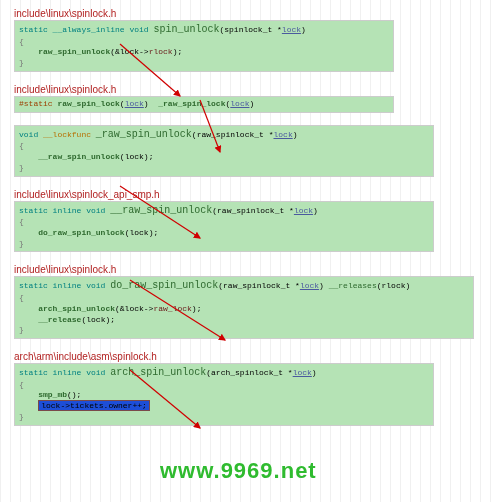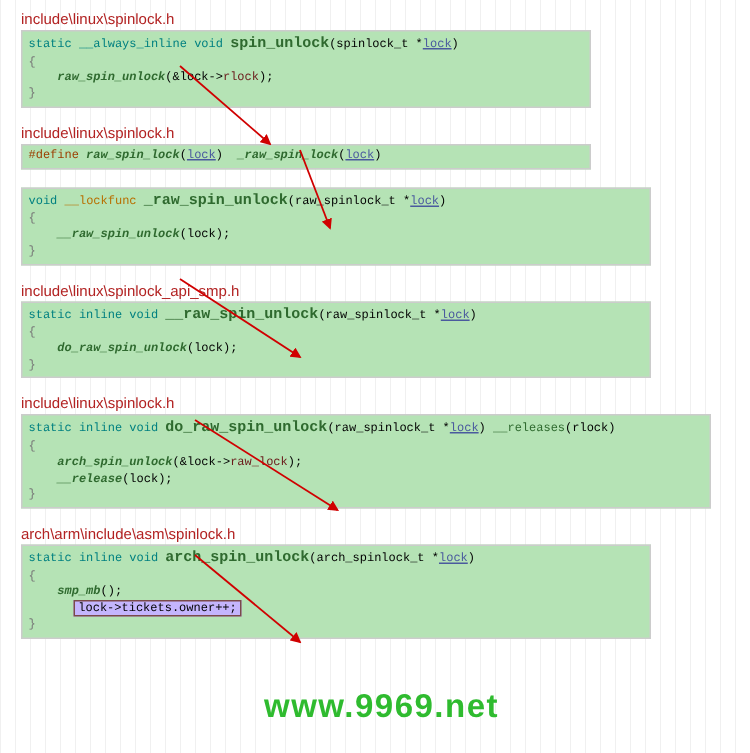--- a/index.html
+++ b/index.html
@@ -27,35 +27,35 @@
     margin: 0 4px 12px 10px;
     padding: 2px 4px;
     position: relative;
   }
   .code-box.narrow { width: 380px; }
   .code-box.mid { width: 420px; }
   .code-box.wide { width: 460px; }
   .code-line { white-space: pre; line-height: 1.35; }
   .kw { color: #008080; } 
   .type { color: #000; }
-  .fun { color: #2f6a2f; font-weight: bold; font-style: italic; }
-  .bigfun { color: #2f6a2f; font-weight: bold; font-size: 10px; }
+  .fun { color: #2f6a2f; font-weight: bold; }
+  .bigfun { color: #2f6a2f; font-weight: normal; font-size: 10px; }
   .param { color: #4a5a9e; text-decoration: underline; }
   .member { color: #6a1a1a; }
   .num { color: #a01414; }
   .macro { color: #9c3e00; }
   .lf { color: #b86f00; }
   .rel { color: #2f6a2f; }
-  .boxed { border: 1px solid #7a4a4a; padding: 0 2px; background: #c4b5fd; margin-left: 11px; }
+  .boxed { border: 1px solid #7a4a4a; padding: 0 2px; background: #1d4ed8; }
   .brace { color: #777; }
   .arrows { position: absolute; top:0; left:0; width:500px; height:502px; pointer-events:none; }
   .watermark {
     position: absolute;
     bottom: 18px;
-    left: 176px;
+    left: 160px;
     font-size: 22px;
     color: #2fbb2f;
     font-family: Arial, sans-serif;
     font-weight: bold;
     letter-spacing: 1px;
     pointer-events: none;
   }
 </style>
 </head>
 <body>
@@ -63,21 +63,21 @@
 <div id="root">
     <div class="path-label">include\linux\spinlock.h</div>
     <div class="code-box narrow">
       <div class="code-line"><span class="kw">static __always_inline void </span><span class="bigfun">spin_unlock</span><span class="type">(spinlock_t *</span><span class="param">lock</span><span class="type">)</span></div>
       <div class="code-line"><span class="brace">{</span></div>
       <div class="code-line"><span class="fun">    raw_spin_unlock</span><span class="type">(&amp;lock-&gt;</span><span class="member">rlock</span><span class="type">);</span></div>
       <div class="code-line"><span class="brace">}</span></div>
     </div>
     <div class="path-label">include\linux\spinlock.h</div>
     <div class="code-box narrow">
-      <div class="code-line"><span class="macro">#define </span><span class="fun">raw_spin_lock</span><span class="type">(</span><span class="param">lock</span><span class="type">)  </span><span class="fun">_raw_spin_lock</span><span class="type">(</span><span class="param">lock</span><span class="type">)</span></div>
+      <div class="code-line"><span class="macro">#static </span><span class="fun">raw_spin_lock</span><span class="type">(</span><span class="param">lock</span><span class="type">)  </span><span class="fun">_raw_spin_lock</span><span class="type">(</span><span class="param">lock</span><span class="type">)</span></div>
     </div>
     <div class="code-box mid">
       <div class="code-line"><span class="kw">void </span><span class="lf">__lockfunc</span><span class="type"> </span><span class="bigfun">_raw_spin_unlock</span><span class="type">(raw_spinlock_t *</span><span class="param">lock</span><span class="type">)</span></div>
       <div class="code-line"><span class="brace">{</span></div>
       <div class="code-line"><span class="fun">    __raw_spin_unlock</span><span class="type">(lock);</span></div>
       <div class="code-line"><span class="brace">}</span></div>
     </div>
     <div class="path-label">include\linux\spinlock_api_smp.h</div>
     <div class="code-box mid">
       <div class="code-line"><span class="kw">static inline void </span><span class="bigfun">__raw_spin_unlock</span><span class="type">(raw_spinlock_t *</span><span class="param">lock</span><span class="type">)</span></div>

